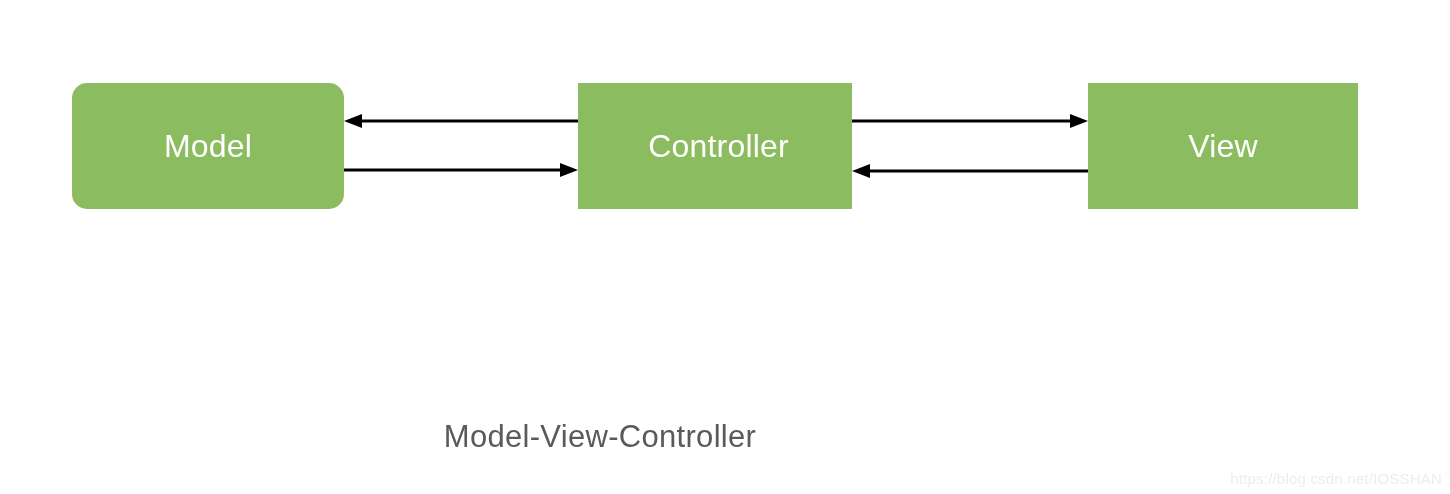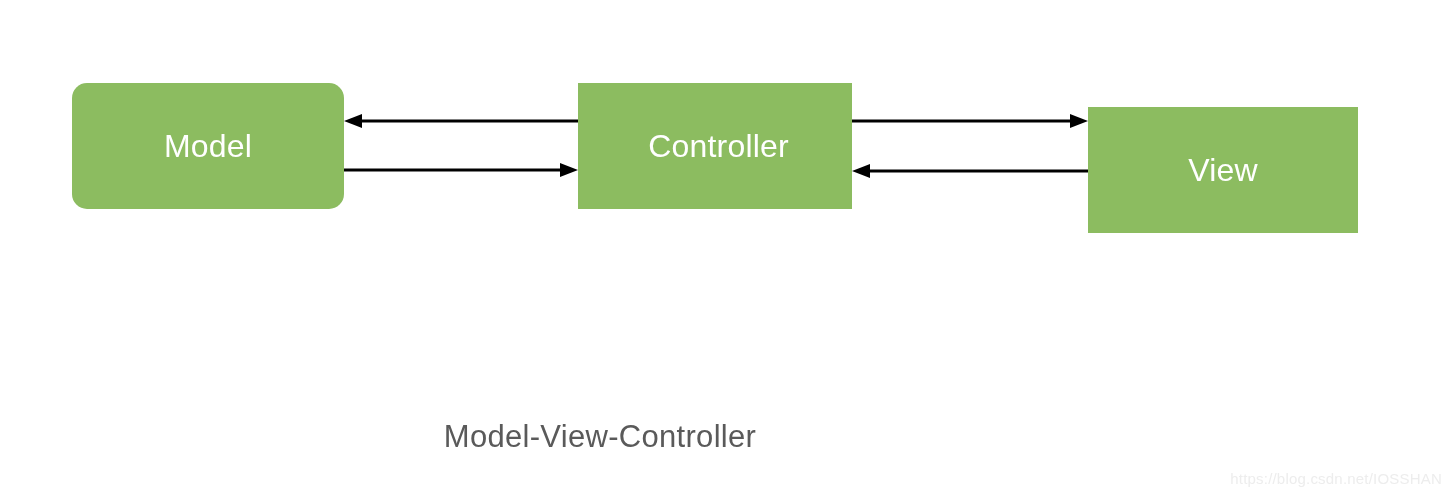--- a/index.html
+++ b/index.html
@@ -36,21 +36,21 @@
     font-size: 32px;
     font-weight: normal;
     letter-spacing: 0.2px;
     line-height: 1;
     font-family: "Liberation Sans", sans-serif;
     white-space: nowrap;
   }
 
   #node-model    { left: 72px;   top: 83px; width: 272px; height: 126px; }
   #node-controller { left: 578px; top: 83px; width: 274px; height: 126px; }
-  #node-view     { left: 1088px; top: 83px; width: 270px; height: 126px; margin-top: 24px; }
+  #node-view     { left: 1088px; top: 83px; width: 270px; height: 126px; }
 
   
   #connectors {
     position: absolute;
     left: 0;
     top: 0;
     width: 1450px;
     height: 494px;
     pointer-events: none;
   }

